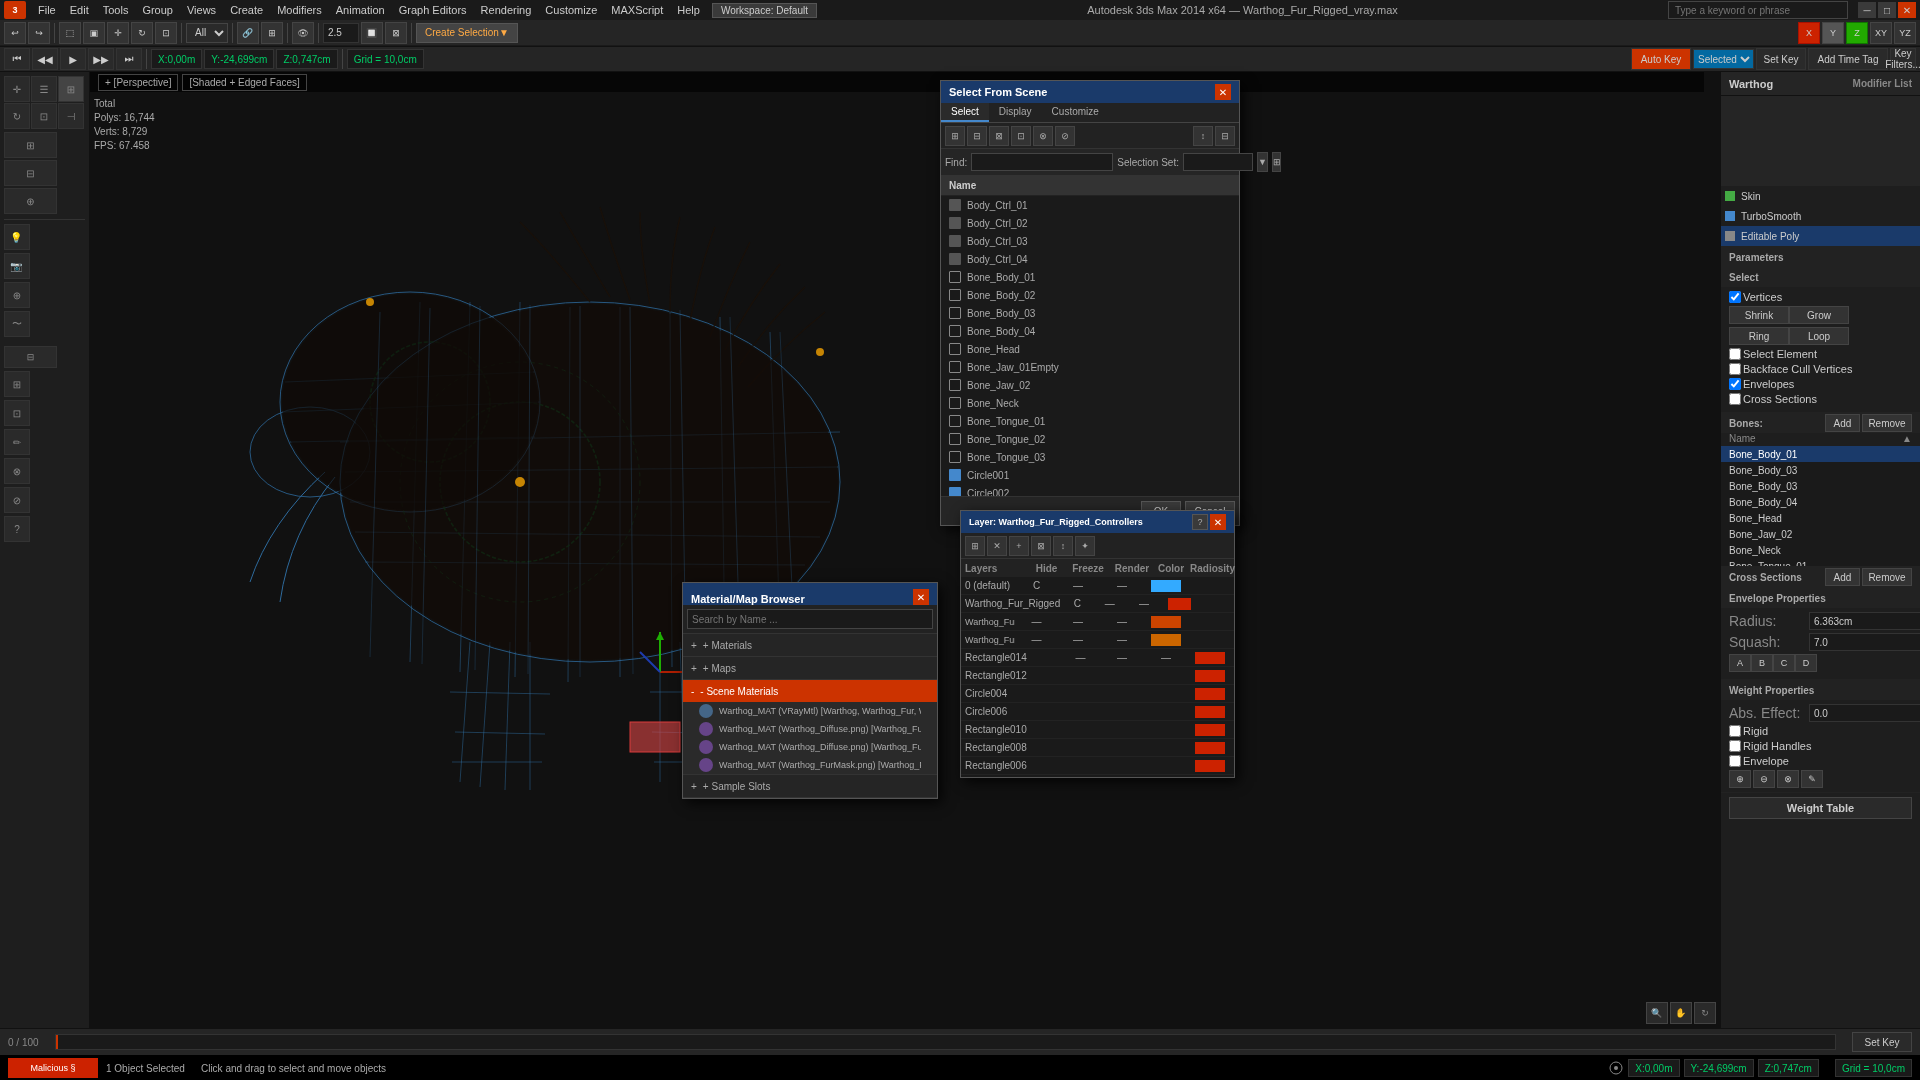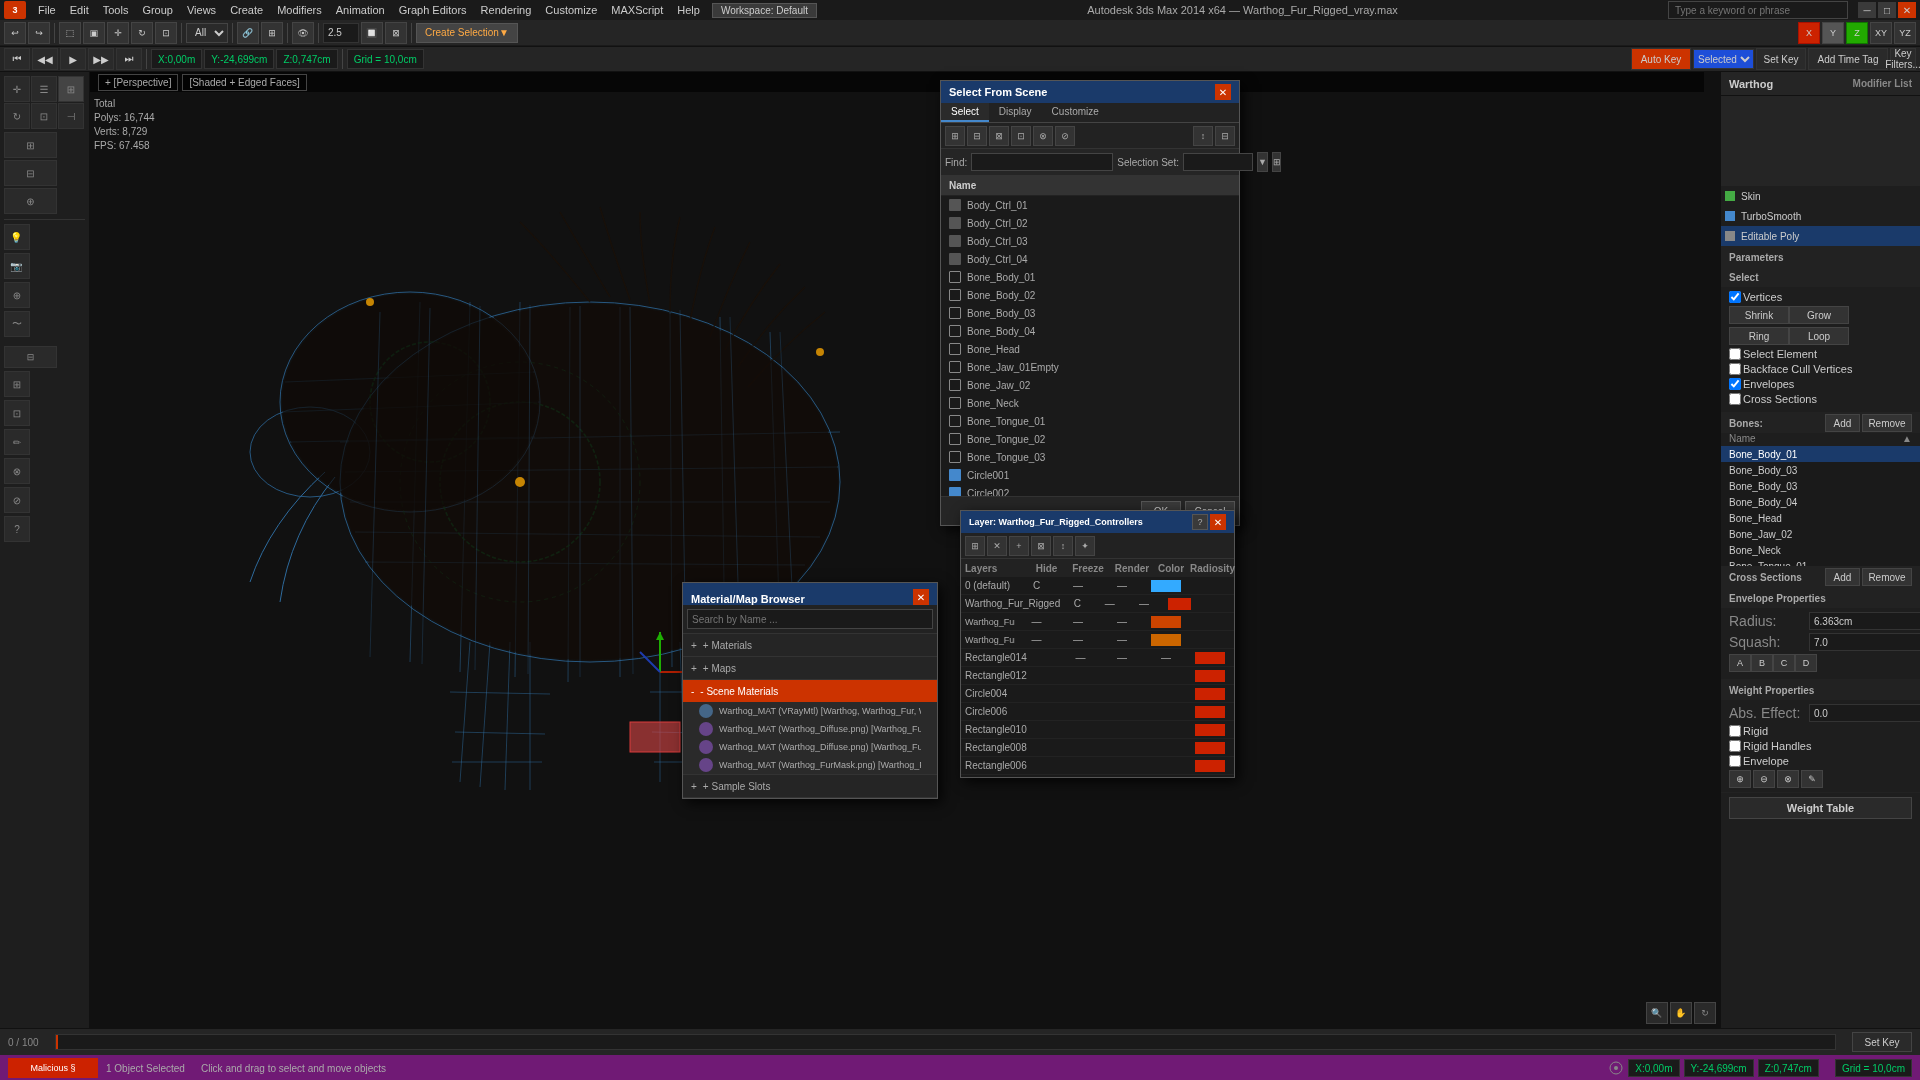--- a/index.html
+++ b/index.html
@@ -459,21 +459,21 @@
     #timeline-bar {
       height: 26px;
       background: #252525;
       display: flex;
       align-items: center;
       padding: 0 8px;
       gap: 8px;
     }
     #status-bar-bottom {
       height: 26px;
-      background: #701a75;
+      background: #000000;
       display: flex;
       align-items: center;
       padding: 0 8px;
       gap: 8px;
       font-size: 10px;
       color: #aaaaaa;
     }
 
     
     #main-viewport {
@@ -742,21 +742,21 @@
   <div class="toolbar-sep"></div>
   <div class="coord-display">X: <span>0,00m</span></div>
   <div class="coord-display">Y: <span>-24,699cm</span></div>
   <div class="coord-display">Z: <span>0,747cm</span></div>
   <div class="toolbar-sep"></div>
   <div class="coord-display">
       <span>Grid = 10,0cm</span>
     </div>
   <div style="flex:1;"></div>
   <button class="anim-btn" style="background:#cc3300; width:60px;">Auto Key</button>
-  <select style="height:20px; background:#1d4ed8; border:1px solid #333; color:#cccccc; font-size:10px;">
+  <select style="height:20px; background:#0369a1; border:1px solid #333; color:#cccccc; font-size:10px;">
     <option>Selected</option>
   </select>
   <button class="anim-btn" style="width:50px;">Set Key</button>
   <button class="anim-btn" style="width:80px;">Add Time Tag</button>
   <button class="anim-btn">Key Filters...</button>
 </div>
 
 <div id="left-icons">
   <div class="icon-row">
     <div class="left-icon">✛</div>

